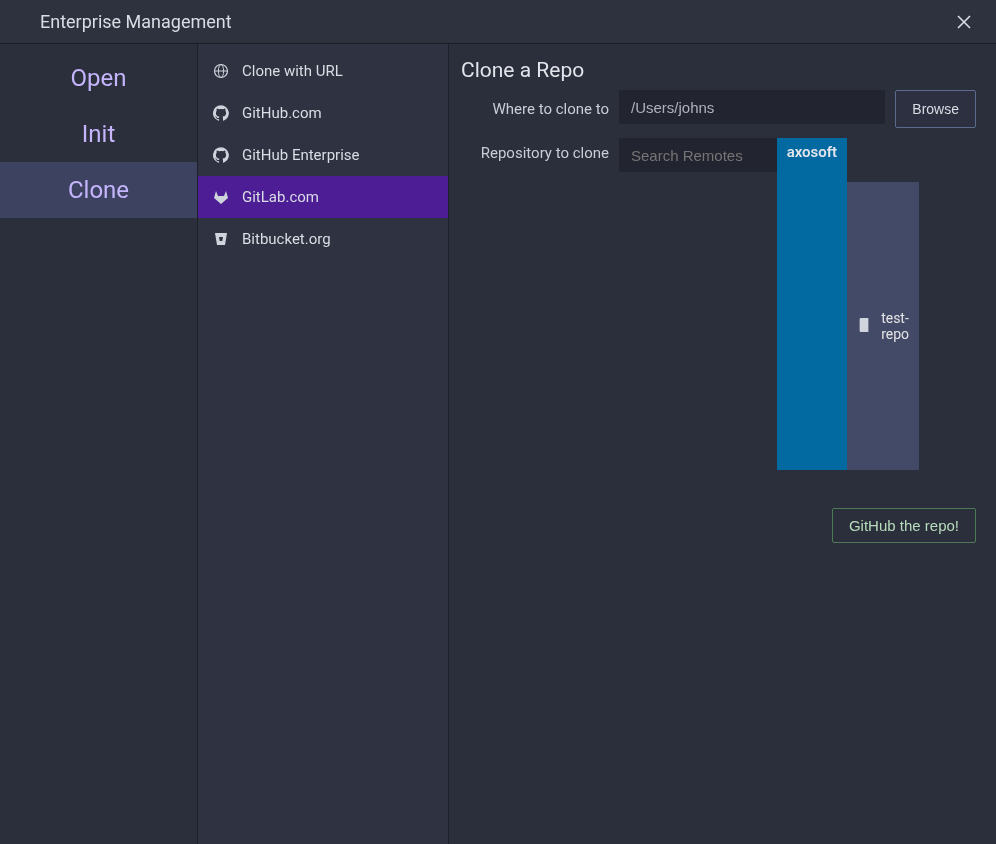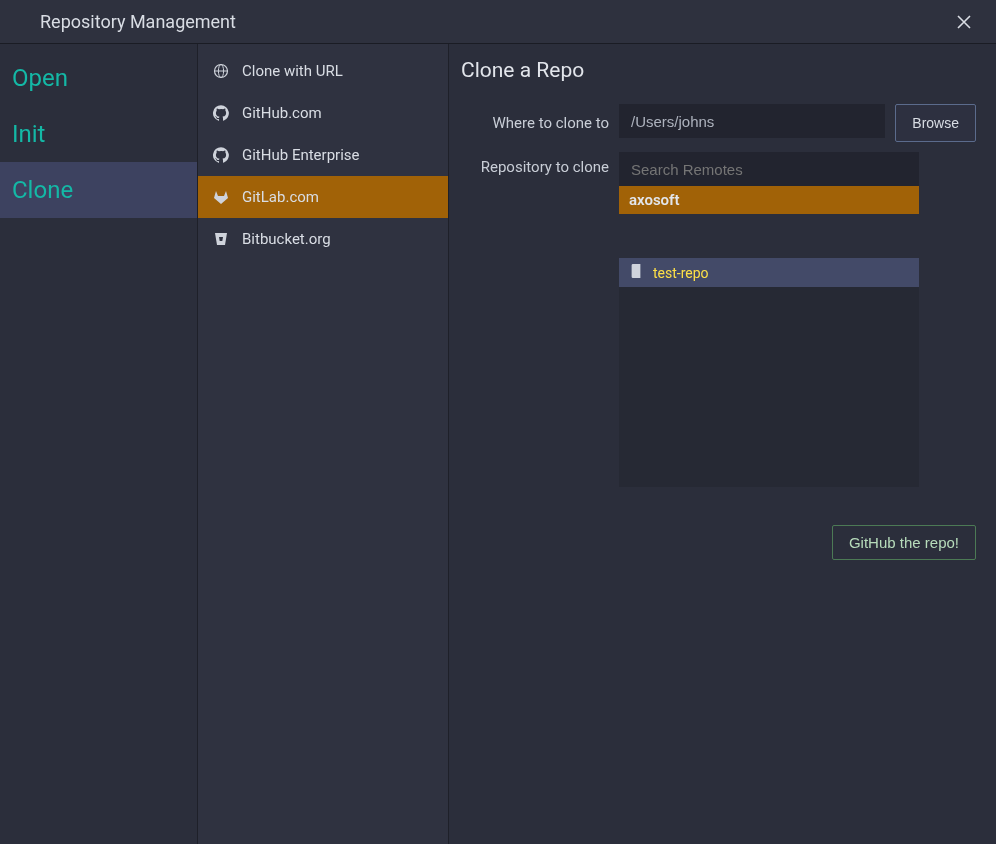--- a/index.html
+++ b/index.html
@@ -33,55 +33,56 @@
     height: 800px;
   }
 
   .col-left {
     width: 198px;
     background: #2b2e3b;
     border-right: 1px solid #1e2029;
     padding-top: 6px;
   }
   .tab {
-    padding: 14px 12px;
+    padding: 14px 35px;
     font-size: 24px;
-    color: #14b8a6;
+    color: #c4b5fd;
     cursor: pointer;
     font-weight: 400;
+    text-align: center;
   }
   .tab.active { background: #3d4260; }
 
   .col-mid {
     width: 251px;
     background: #32354a;
     background: #2f3240;
     border-right: 1px solid #1e2029;
     padding-top: 6px;
   }
   .source {
     display: flex;
     align-items: center;
     gap: 12px;
     padding: 12px 14px;
     font-size: 15px;
     color: #d9dde4;
     cursor: pointer;
   }
-  .source.active { background: #a16207; }
+  .source.active { background: #4c1d95; }
   .source .icn { width: 18px; height: 18px; display:flex; align-items:center; justify-content:center; }
   .source .icn svg { width: 16px; height: 16px; fill: #cfd3db; }
 
   .col-main {
     flex: 1;
     padding: 14px 20px 20px 12px;
     display: flex;
     flex-direction: column;
   }
-  .main-title { font-size: 21px; color: #e2e5eb; margin-bottom: 22px; }
+  .main-title { font-size: 21px; color: #e2e5eb; margin-bottom: 8px; }
 
   .form-row { display: flex; align-items: center; margin-bottom: 10px; gap: 10px; }
   .form-row .label { width: 148px; text-align: right; font-size: 15px; color: #c8cdd6; }
   .form-row .field { flex: 1; display:flex; gap:10px; align-items:flex-start; }
 
   .txt {
     flex: 1;
     background: #22242f;
     border: none;
     height: 34px;
@@ -97,53 +98,53 @@
     font-size: 14px;
     height: 38px;
     padding: 0 16px;
     cursor: pointer;
     border-radius: 2px;
   }
 
   .remote-box {
     flex: 1;
     display: flex;
-    flex-direction: column;
+    flex-direction: row;
     min-height: 332px;
     max-width: 300px;
     width: 300px;
   }
   .form-row.remotes .field { align-items: stretch; }
   .form-row.remotes { align-items: flex-start; }
   .form-row.remotes .label { padding-top: 6px; }
 
   .search-remote {
     background: #22242f;
     border: none;
     height: 34px;
     padding: 0 12px;
     font-size: 15px;
     color: #9aa0ac;
     outline: none;
     width: 100%;
   }
   .group-head {
-    background: #a16207;
+    background: #0369a1;
     padding: 5px 10px;
     font-size: 15px;
     font-weight: 600;
     color: #e2e5eb;
   }
   .repo-item {
     background: #434a68;
     padding: 6px 10px;
     font-size: 14px;
     cursor: pointer;
     display:flex; align-items:center; gap:10px;
-    color: #fde047;
+    color: #e5e5e5;
     margin-top: 44px;
   }
   .repo-item svg { width:14px; height:14px; fill:#d0d4dd; }
   .repo-list-fill {
     flex:1;
     background: #262934;
     min-height: 200px;
   }
 
   .actions { display:flex; justify-content:flex-end; margin-top: 28px; margin-right: 0; }
@@ -154,21 +155,21 @@
     font-size: 15px;
     padding: 8px 16px;
     cursor: pointer;
     border-radius: 2px;
   }
 </style>
 </head>
 <body>
 
 <div class="titlebar">
-  <span>Repository Management</span>
+  <span>Enterprise Management</span>
   <span class="close">
     <svg viewBox="0 0 16 16">
         <path stroke="#d9dde4" stroke-width="1.6" fill="none" d="M2 2 L14 14 M14 2 L2 14"></path>
       </svg>
   </span>
 </div>
 
 <div class="body">
 
   <div class="col-left">

